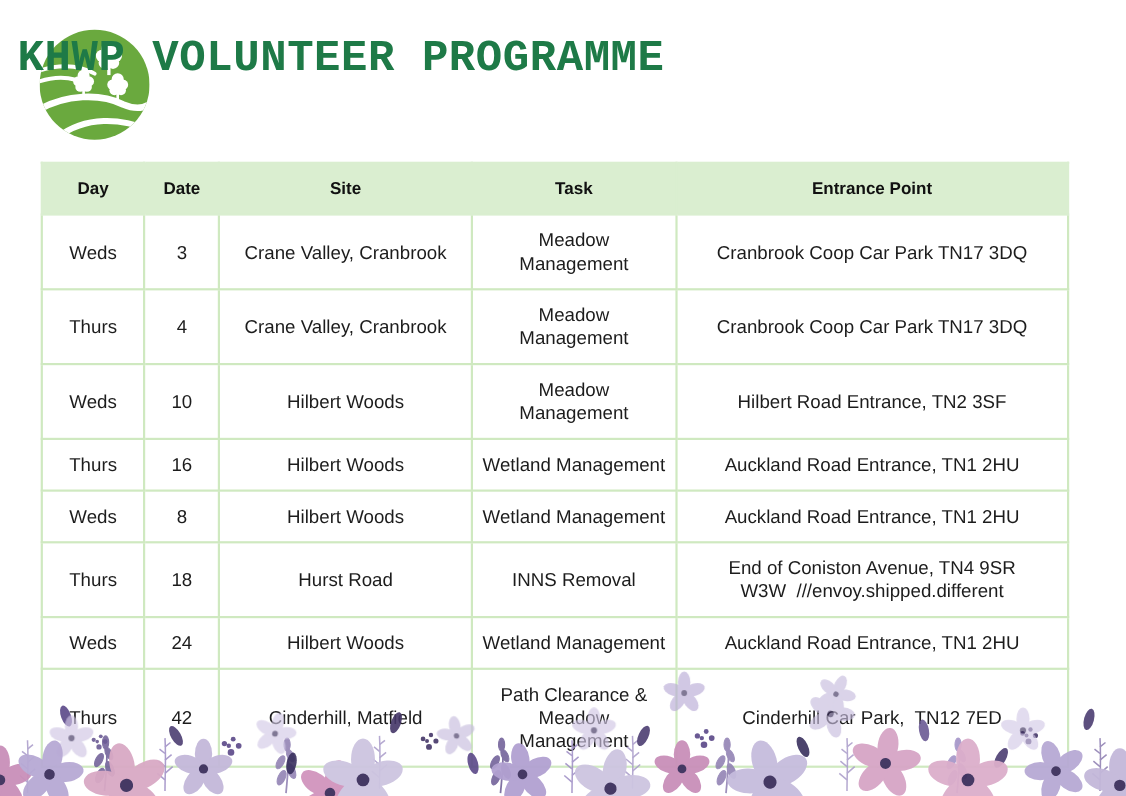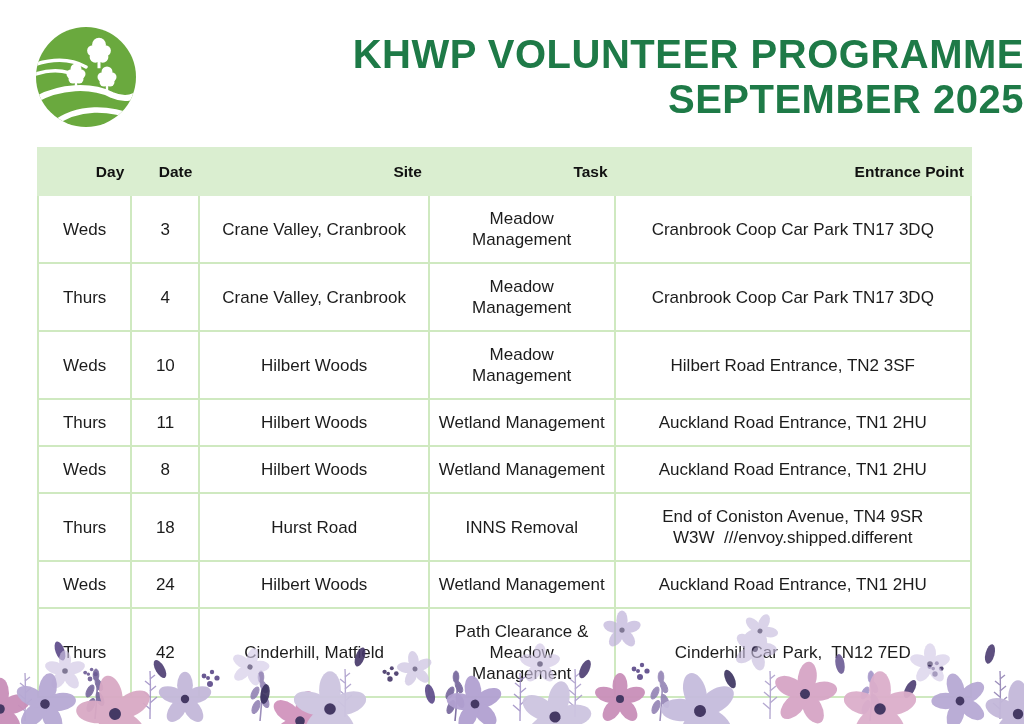--- a/index.html
+++ b/index.html
@@ -2,35 +2,35 @@
 <html><head>
 <meta charset="utf-8">
 <style>
   html,body{margin:0;padding:0;}
   .page{
     position:relative;width:1024px;height:724px;background:#ffffff;
     overflow:hidden;font-family:"Liberation Sans",sans-serif;
   }
   
   .logo{position:absolute;left:36px;top:22px;width:100px;height:110px;}
-  .titles{position:absolute;left:16px;top:32px;width:1008px;text-align:right;}
+  .titles{position:absolute;left:16px;top:32px;width:1008px;text-align:left;font-family:Liberation Mono, monospace;}
   .title-line{
     color:#1e7a47;font-weight:bold;font-size:40px;line-height:45px;
     letter-spacing:.5px;margin:0;
   }
   
   table.schedule{
     position:absolute;left:37px;top:147px;width:935px;
     border-collapse:collapse;table-layout:fixed;
     border:2px solid #cfe9c0;
   }
   table.schedule th{
     background:#daeed0;border:2px solid #daeed0;
     font-size:15.5px;font-weight:bold;color:#111111;
-    height:45px;padding:0 6px;text-align:right;
+    height:45px;padding:0 6px;text-align:center;
   }
   table.schedule td{
     border:2px solid #cfe9c0;background:#ffffff;
     font-size:17px;color:#1c1c1c;text-align:center;
     padding:12px 8px;line-height:21px;white-space:pre-line;
   }
   
   .floral{position:absolute;left:0;bottom:0;width:1024px;height:115px;display:block;}
 </style>
 </head>
@@ -64,21 +64,20 @@
         <path d="M-3,38 C 18,31 36,32 50,40" stroke-width="3.5"></path>
         <path d="M-3,48 C 16,41 32,43 45,51" stroke-width="3.5"></path>
         <path d="M-3,74 C 24,58 56,58 76,68 C 90,74 100,70 104,64" stroke-width="6"></path>
         <path d="M16,98 C 42,78 74,80 102,92" stroke-width="5.5"></path>
       </g>
     </g>
   </svg>
 
   <div class="titles">
     <h1 class="title-line">KHWP VOLUNTEER PROGRAMME</h1>
-    <h1 class="title-line">SEPTEMBER 2025</h1>
   </div>
 
   <table class="schedule">
     <colgroup>
       <col style="width:10%">
         <col style="width:7.3%">
         <col style="width:24.6%">
       <col style="width:19.9%">
         <col style="width:38.2%">
     </colgroup>
@@ -111,21 +110,21 @@
     <tr>
       <td>Weds</td>
       <td>10</td>
       <td>Hilbert Woods</td>
       <td>Meadow Management</td>
       <td>Hilbert Road Entrance, TN2 3SF</td>
     </tr>
 
     <tr>
       <td>Thurs</td>
-      <td>11</td>
+      <td>16</td>
       <td>Hilbert Woods</td>
       <td>Wetland Management</td>
       <td>Auckland Road Entrance, TN1 2HU</td>
     </tr>
 
     <tr>
       <td>Weds</td>
       <td>8</td>
       <td>Hilbert Woods</td>
       <td>Wetland Management</td>

